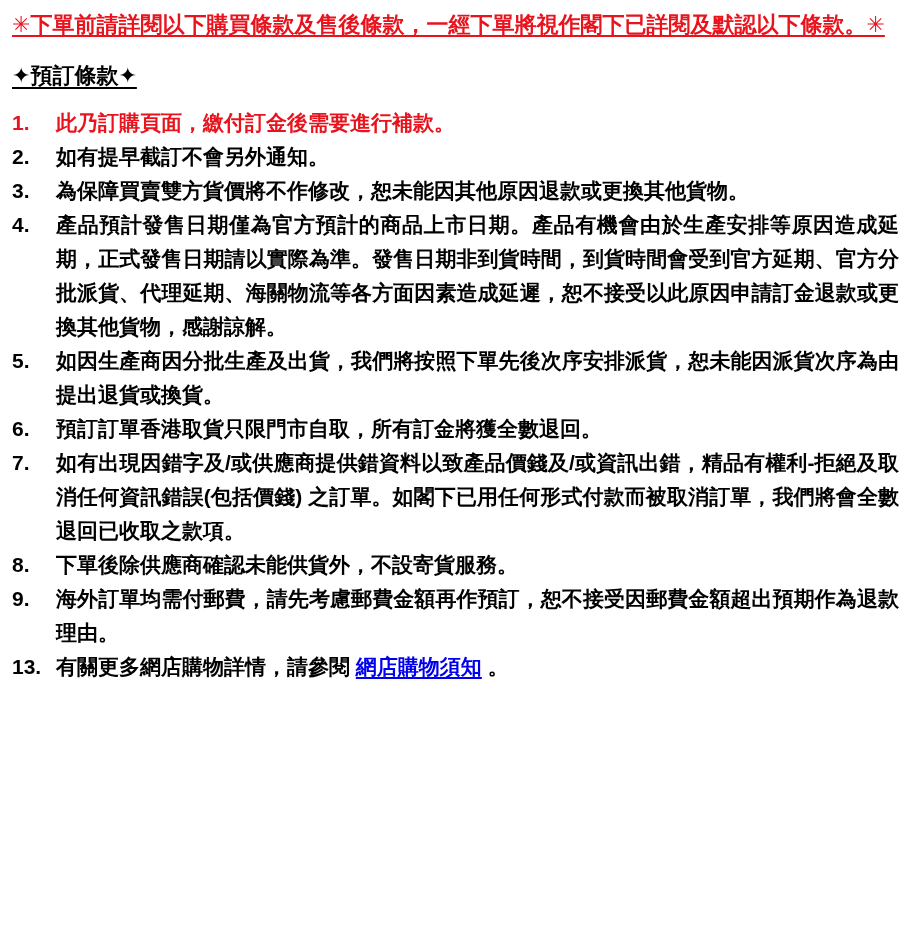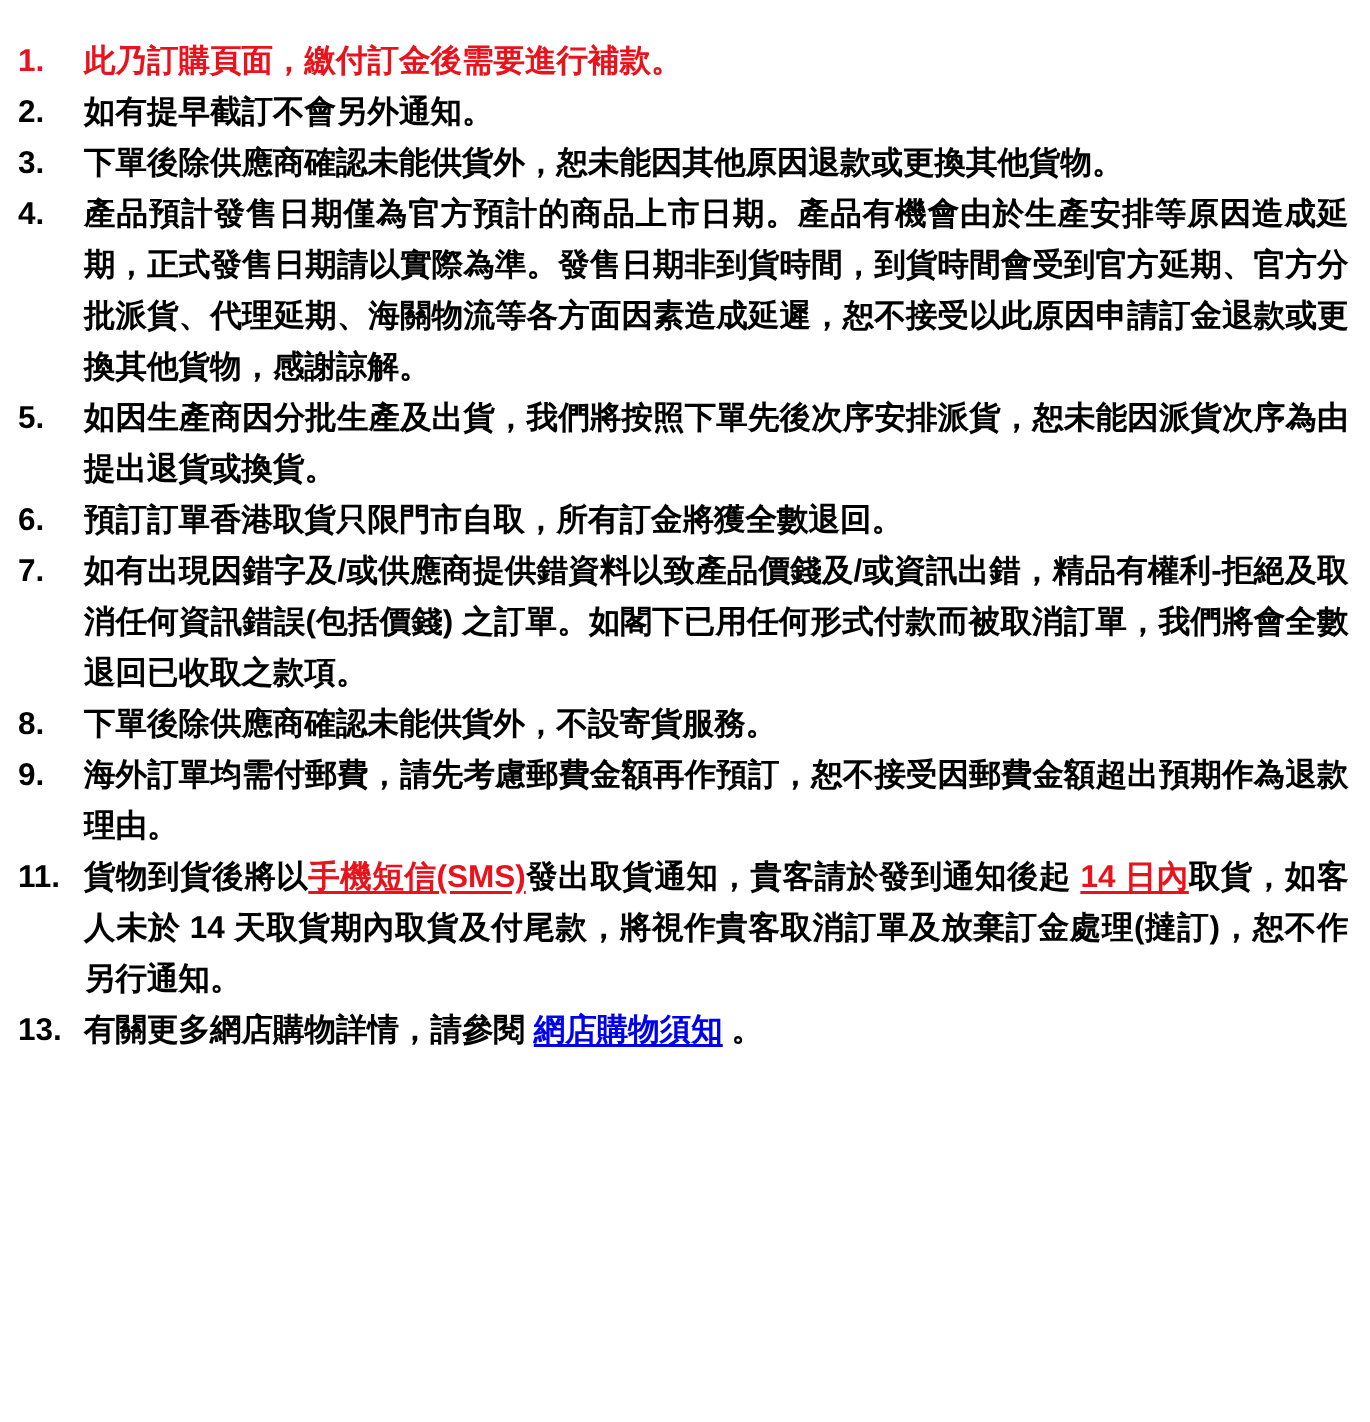--- a/index.html
+++ b/index.html
@@ -70,34 +70,36 @@
     color:var(--link);
     text-decoration:underline;
     text-underline-offset:3px;
     cursor:pointer;
   }
 </style>
 </head>
 <body>
 
 <main class="doc">
+  <p class="notice">✳下單前請詳閱以下購買條款及售後條款，一經下單將視作閣下已詳閱及默認以下條款。✳</p>
 
+  <h2 class="section-heading">✦預訂條款✦</h2>
 
   <ol class="terms" id="terms-list">
       <li>
         <span class="num run-red">1.</span>
         <p class="term-text"><span class="run-red">此乃訂購頁面，繳付訂金後需要進行補款。</span></p>
       </li>
       <li>
         <span class="num">2.</span>
         <p class="term-text"><span class="run-normal">如有提早截訂不會另外通知。</span></p>
       </li>
       <li>
         <span class="num">3.</span>
-        <p class="term-text"><span class="run-normal">下單後除供應商確認未能供貨外，恕未能因其他原因退款或更換其他貨物。</span></p>
+        <p class="term-text"><span class="run-normal">為保障買賣雙方貨價將不作修改，恕未能因其他原因退款或更換其他貨物。</span></p>
       </li>
       <li>
         <span class="num">4.</span>
         <p class="term-text"><span class="run-normal">產品預計發售日期僅為官方預計的商品上市日期。產品有機會由於生產安排等原因造成延期，正式發售日期請以實際為準。發售日期非到貨時間，到貨時間會受到官方延期、官方分批派貨、代理延期、海關物流等各方面因素造成延遲，恕不接受以此原因申請訂金退款或更換其他貨物，感謝諒解。</span></p>
       </li>
       <li>
         <span class="num">5.</span>
         <p class="term-text"><span class="run-normal">如因生產商因分批生產及出貨，我們將按照下單先後次序安排派貨，恕未能因派貨次序為由提出退貨或換貨。</span></p>
       </li>
       <li>
@@ -110,21 +112,17 @@
       </li>
       <li>
         <span class="num">8.</span>
         <p class="term-text"><span class="run-normal">下單後除供應商確認未能供貨外，不設寄貨服務。</span></p>
       </li>
       <li>
         <span class="num">9.</span>
         <p class="term-text"><span class="run-normal">海外訂單均需付郵費，請先考慮郵費金額再作預訂，恕不接受因郵費金額超出預期作為退款理由。</span></p>
       </li>
       <li>
-        <span class="num">11.</span>
-        <p class="term-text"><span class="run-normal">貨物到貨後將以</span><span class="run-red-underline">手機短信(SMS)</span><span class="run-normal">發出取貨通知，貴客請於發到通知後起 </span><span class="run-red-underline">14 日內</span><span class="run-normal">取貨，如客人未於 14 天取貨期內取貨及付尾款，將視作貴客取消訂單及放棄訂金處理(撻訂)，恕不作另行通知。</span></p>
-      </li>
-      <li>
         <span class="num">13.</span>
         <p class="term-text"><span class="run-normal">有關更多網店購物詳情，請參閱 </span><a href="#" class="run-link">網店購物須知</a><span class="run-normal"> 。</span></p>
       </li>
     </ol>
 </main>
 
 </body></html>

